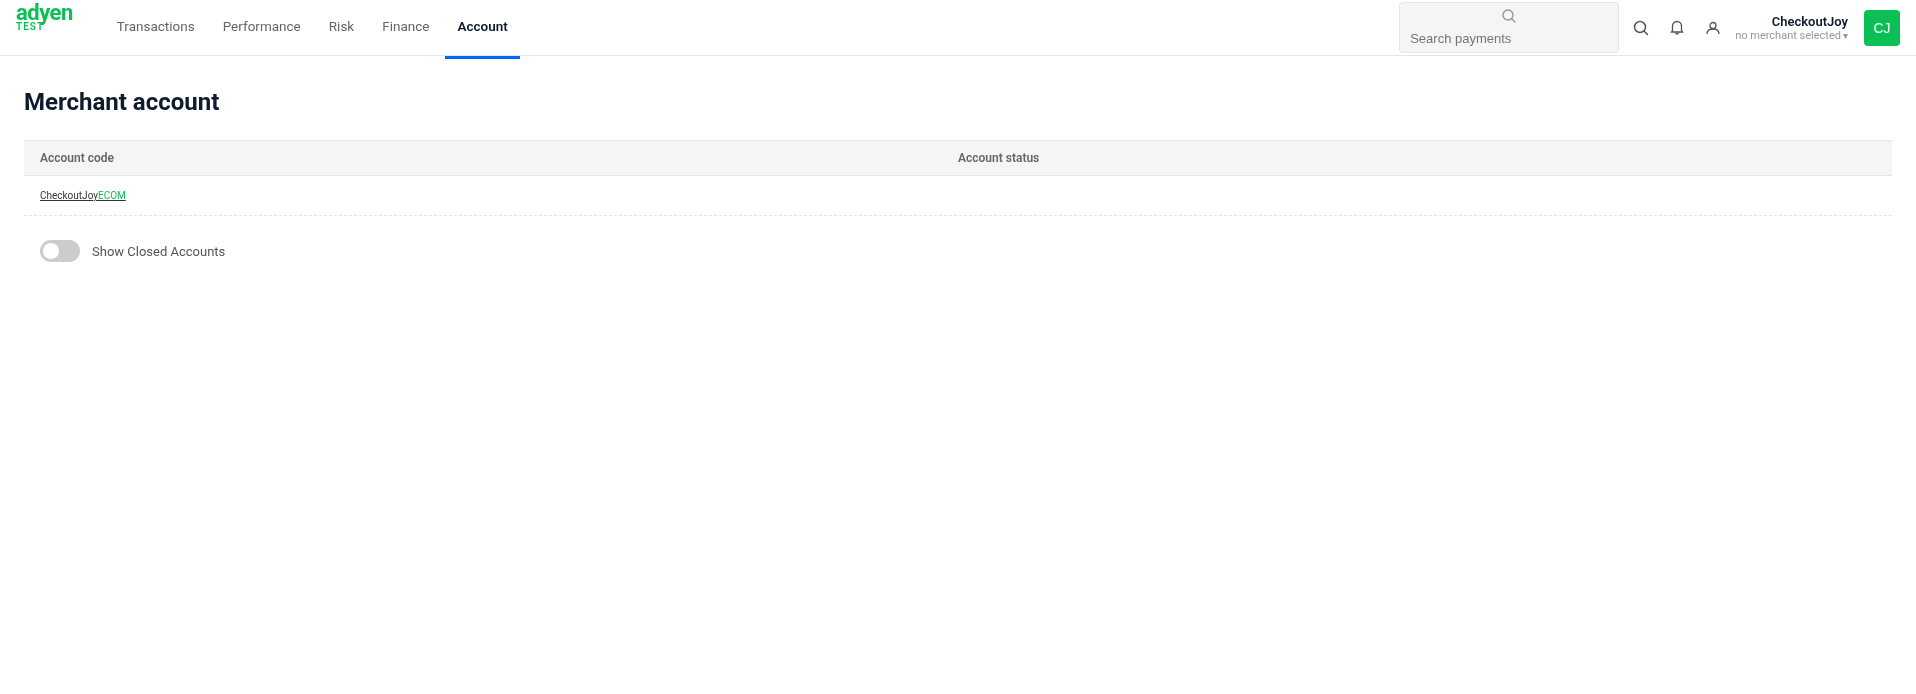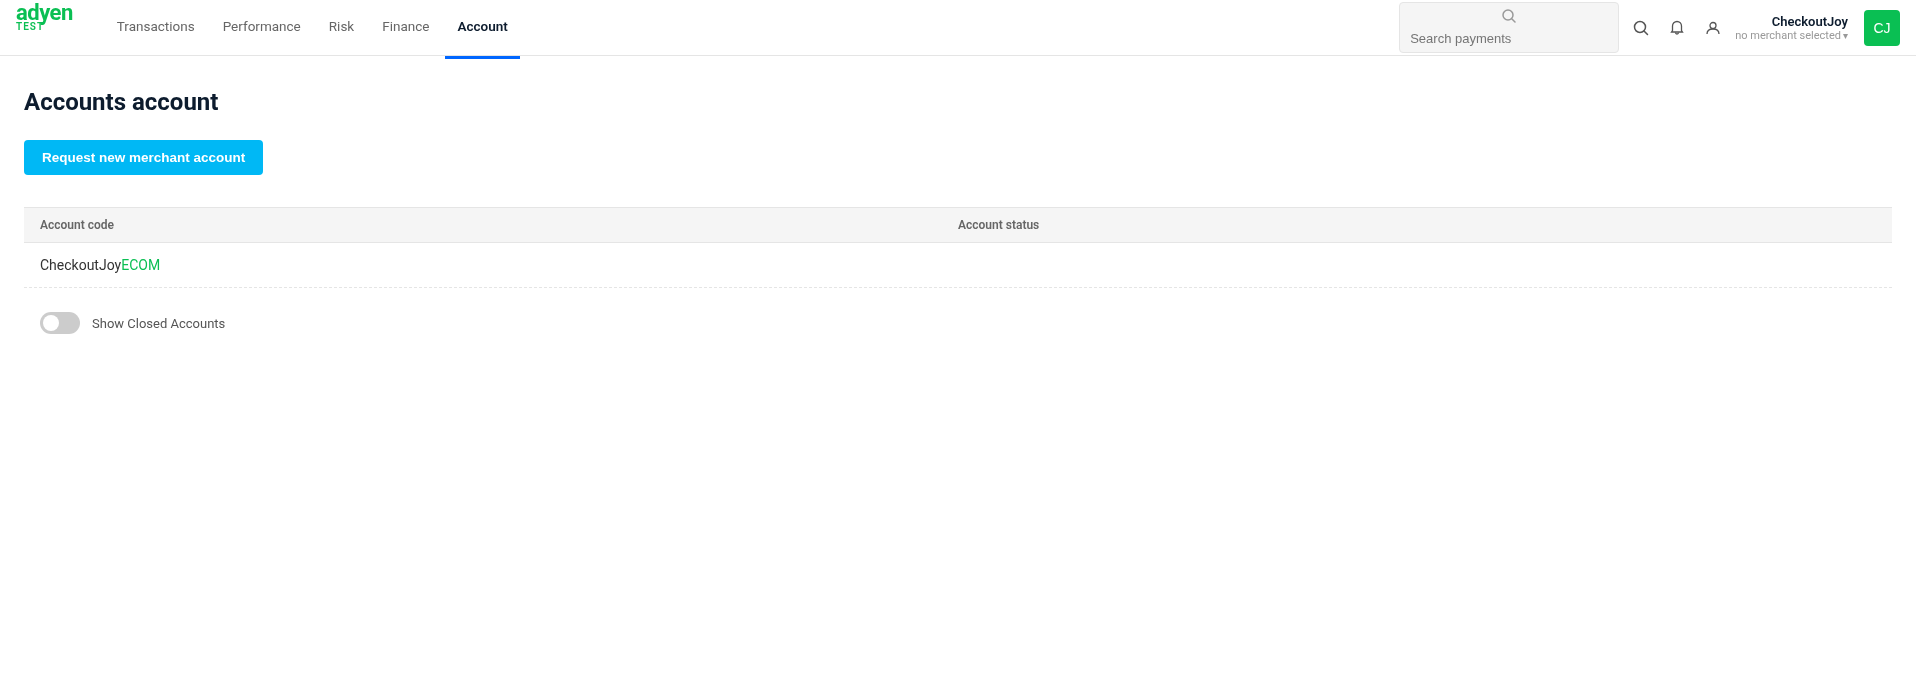--- a/index.html
+++ b/index.html
@@ -174,21 +174,22 @@
       flex: 1;
     }
     .table-row {
       display: flex;
       padding: 14px 16px;
       border-bottom: 1px dashed #e5e5e5;
       align-items: center;
     }
     .table-cell {
       flex: 1;
-      font-size: 14px;
+      font-size: 10px;
+      text-decoration: underline;
     }
     .cell-checkout {
       color: #333;
       font-weight: 400;
     }
     .cell-ecom {
       color: #0abf53;
       font-weight: 400;
     }
 
@@ -283,23 +284,22 @@
         <span>no merchant selected</span>
         <span style="font-size:10px;">▾</span>
       </span>
     </div>
 
     <button class="avatar-btn">CJ</button>
   </div>
 </nav>
 
 <div class="page-content">
-  <h1 class="page-title">Accounts account</h1>
-
-  <button class="btn-primary">Request new merchant account</button>
+  <h1 class="page-title">Merchant account</h1>
+
 
   <div class="table-container">
     <div class="table-header">
       <div class="table-header-cell">Account code</div>
       <div class="table-header-cell status">Account status</div>
     </div>
 
     <div class="table-row">
       <div class="table-cell">
         <span class="cell-checkout">CheckoutJoy</span><span class="cell-ecom">ECOM</span>

